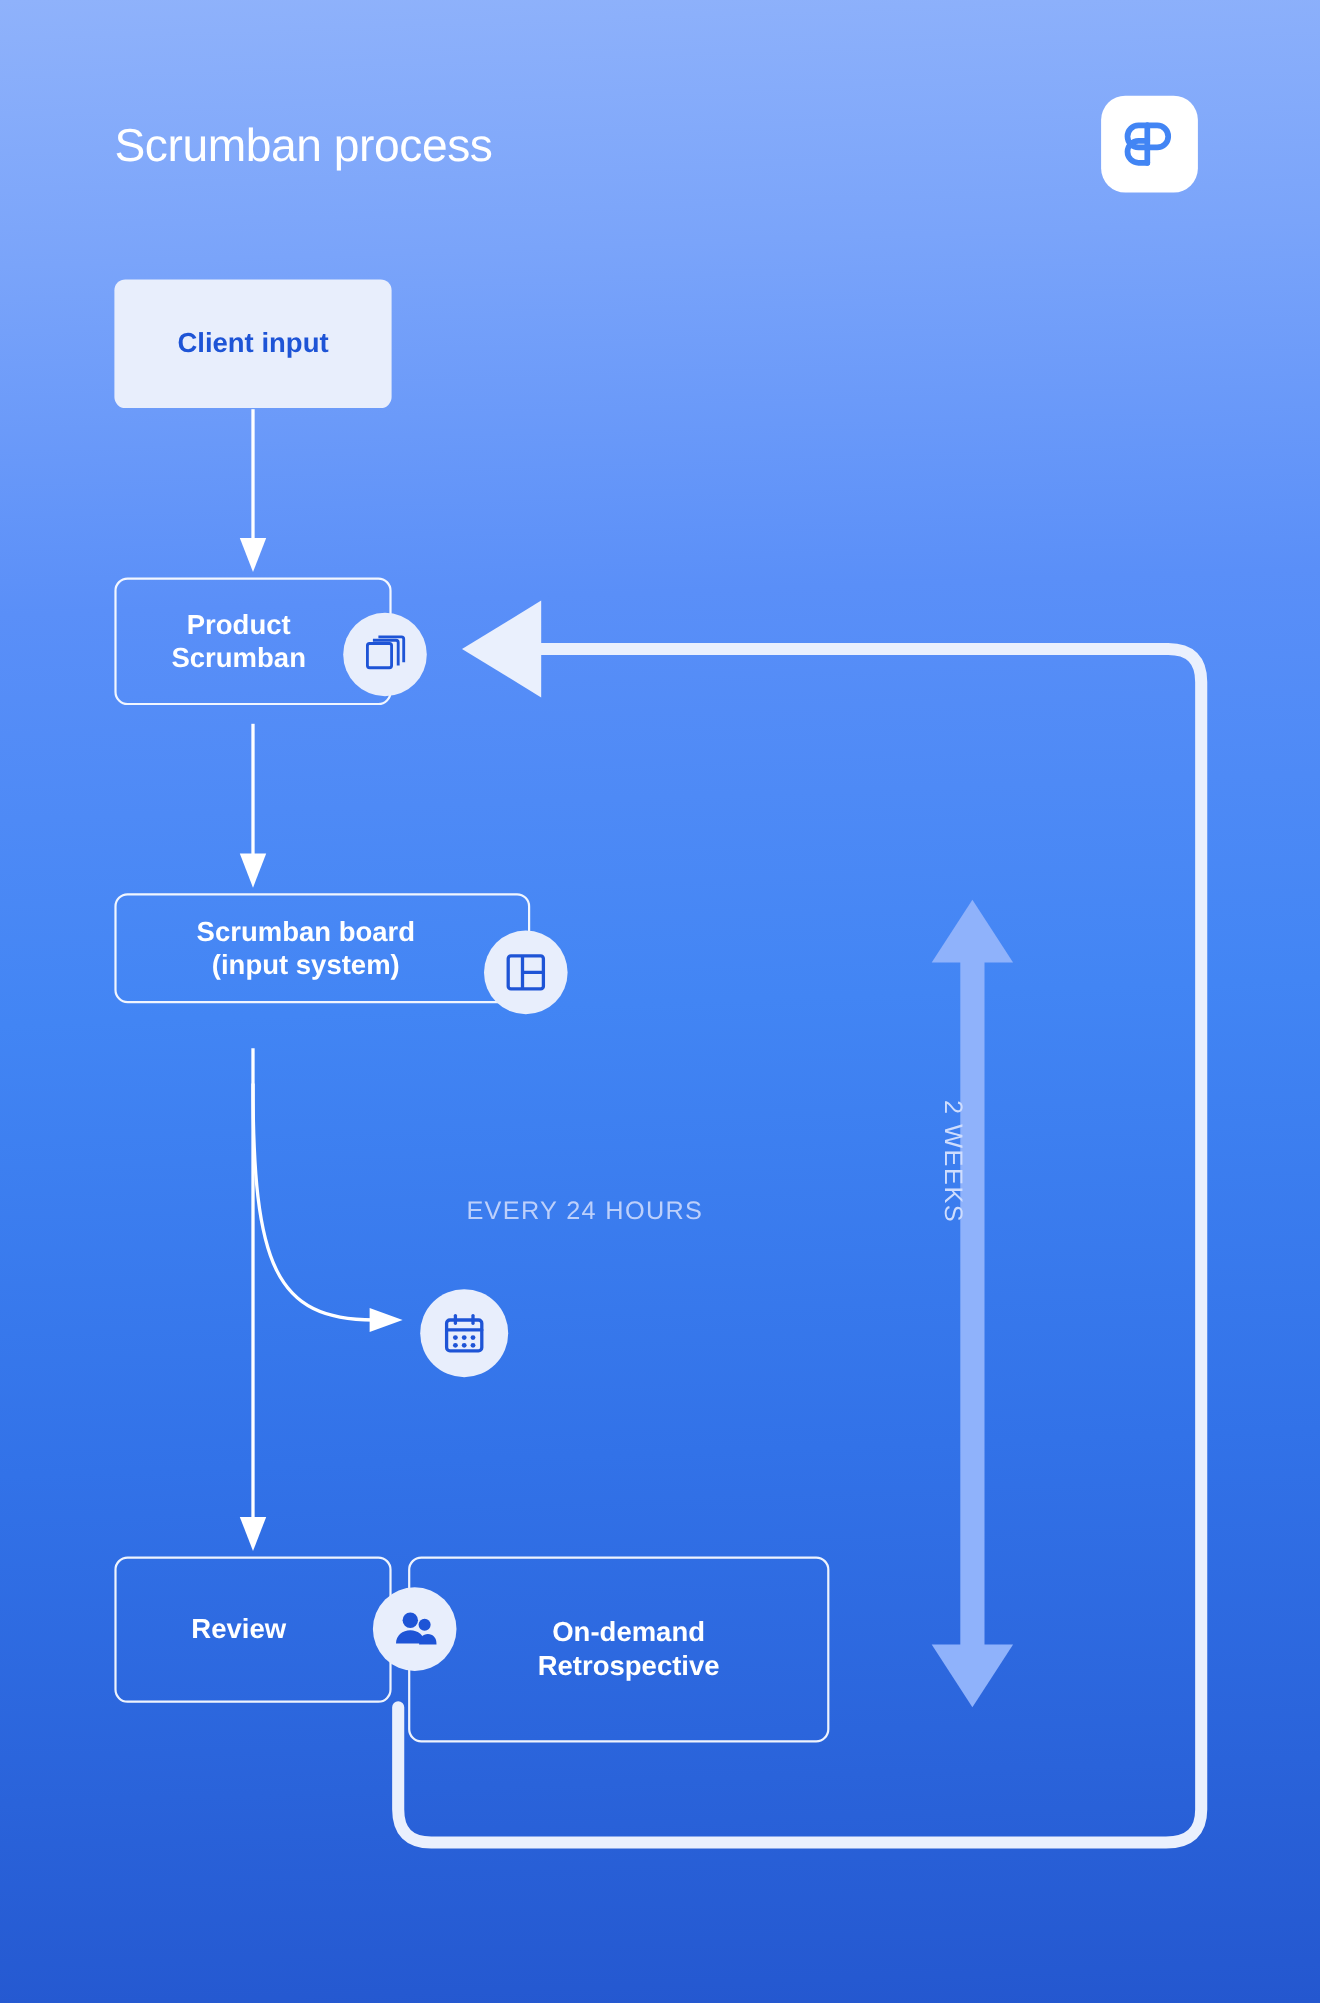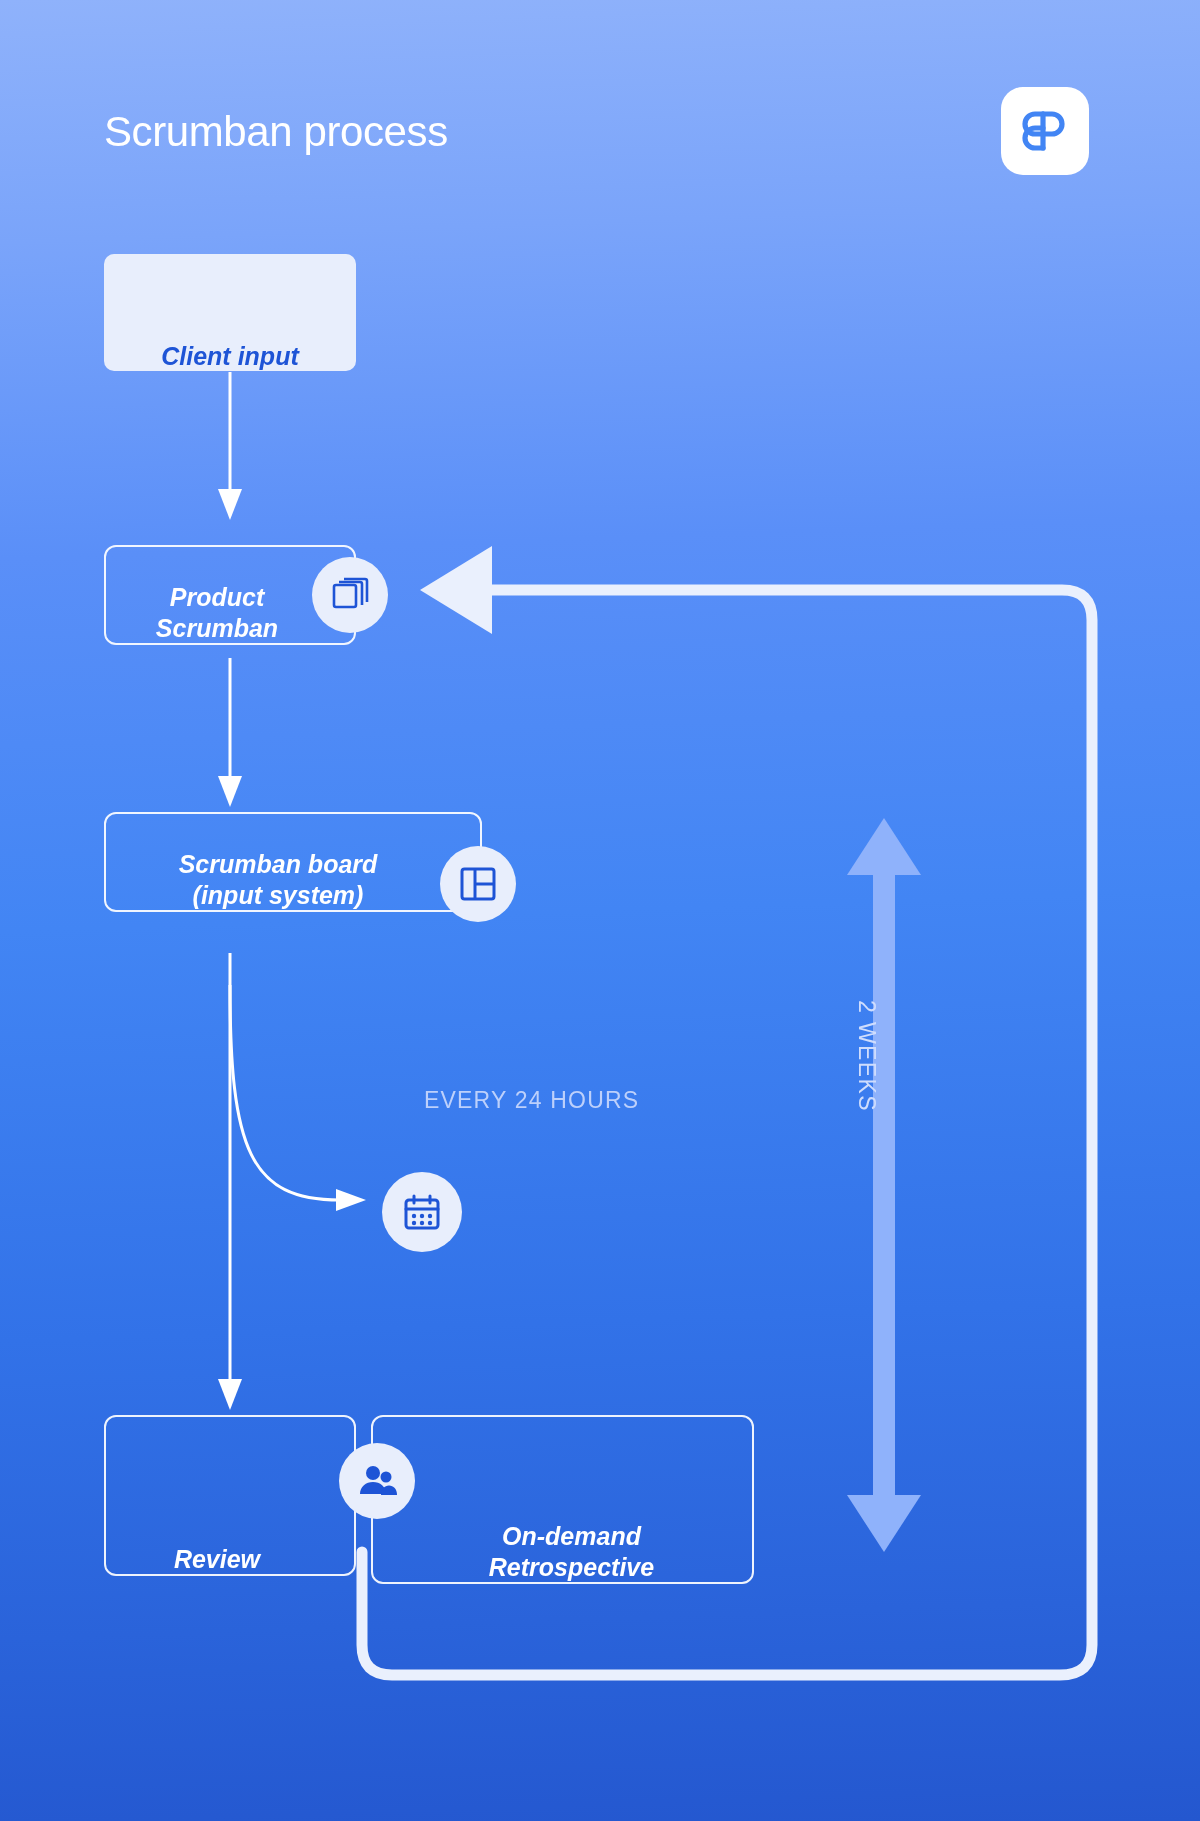--- a/index.html
+++ b/index.html
@@ -20,38 +20,38 @@
   }
   .logo{
     position:absolute;left:1001px;top:87px;width:88px;height:88px;
     background:#ffffff;border-radius:22px;
     display:flex;align-items:center;justify-content:center;
   }
 
   
   .node{
     position:absolute;box-sizing:border-box;
-    display:flex;align-items:flex-end;justify-content:center;
-    text-align:center;line-height:1.22;font-style:italic;
+    display:flex;align-items:center;justify-content:center;
+    text-align:center;line-height:1.22;
   }
   .node-solid{
     background:#e8eefc;border-radius:10px;
     color:#1e54d6;font-weight:bold;font-size:25px;
   }
   .node-outline{
     border:2.5px solid rgba(255,255,255,.92);border-radius:12px;
     color:#ffffff;font-weight:bold;font-size:25px;
     background:transparent;
   }
 
   #client-input{left:104px;top:254px;width:252px;height:117px;}
-  #product-backlog{left:104px;top:545px;width:252px;height:100px;}
+  #product-backlog{left:104px;top:525px;width:252px;height:116px;}
   #scrumban-board{left:104px;top:812px;width:378px;height:100px;}
   #daily-meeting{left:424px;top:1146px;width:252px;height:128px;}
-  #review{left:104px;top:1415px;width:252px;height:161px;}
+  #review{left:104px;top:1415px;width:252px;height:133px;}
   #retrospective{left:371px;top:1415px;width:383px;height:169px;}
 
   #product-backlog .txt{padding-right:26px;}
   #scrumban-board .txt{padding-right:30px;}
   #daily-meeting .txt{padding-left:40px;}
   #review .txt{padding-right:26px;}
   #retrospective .txt{padding-left:18px;}
 
   
   .bubble{

